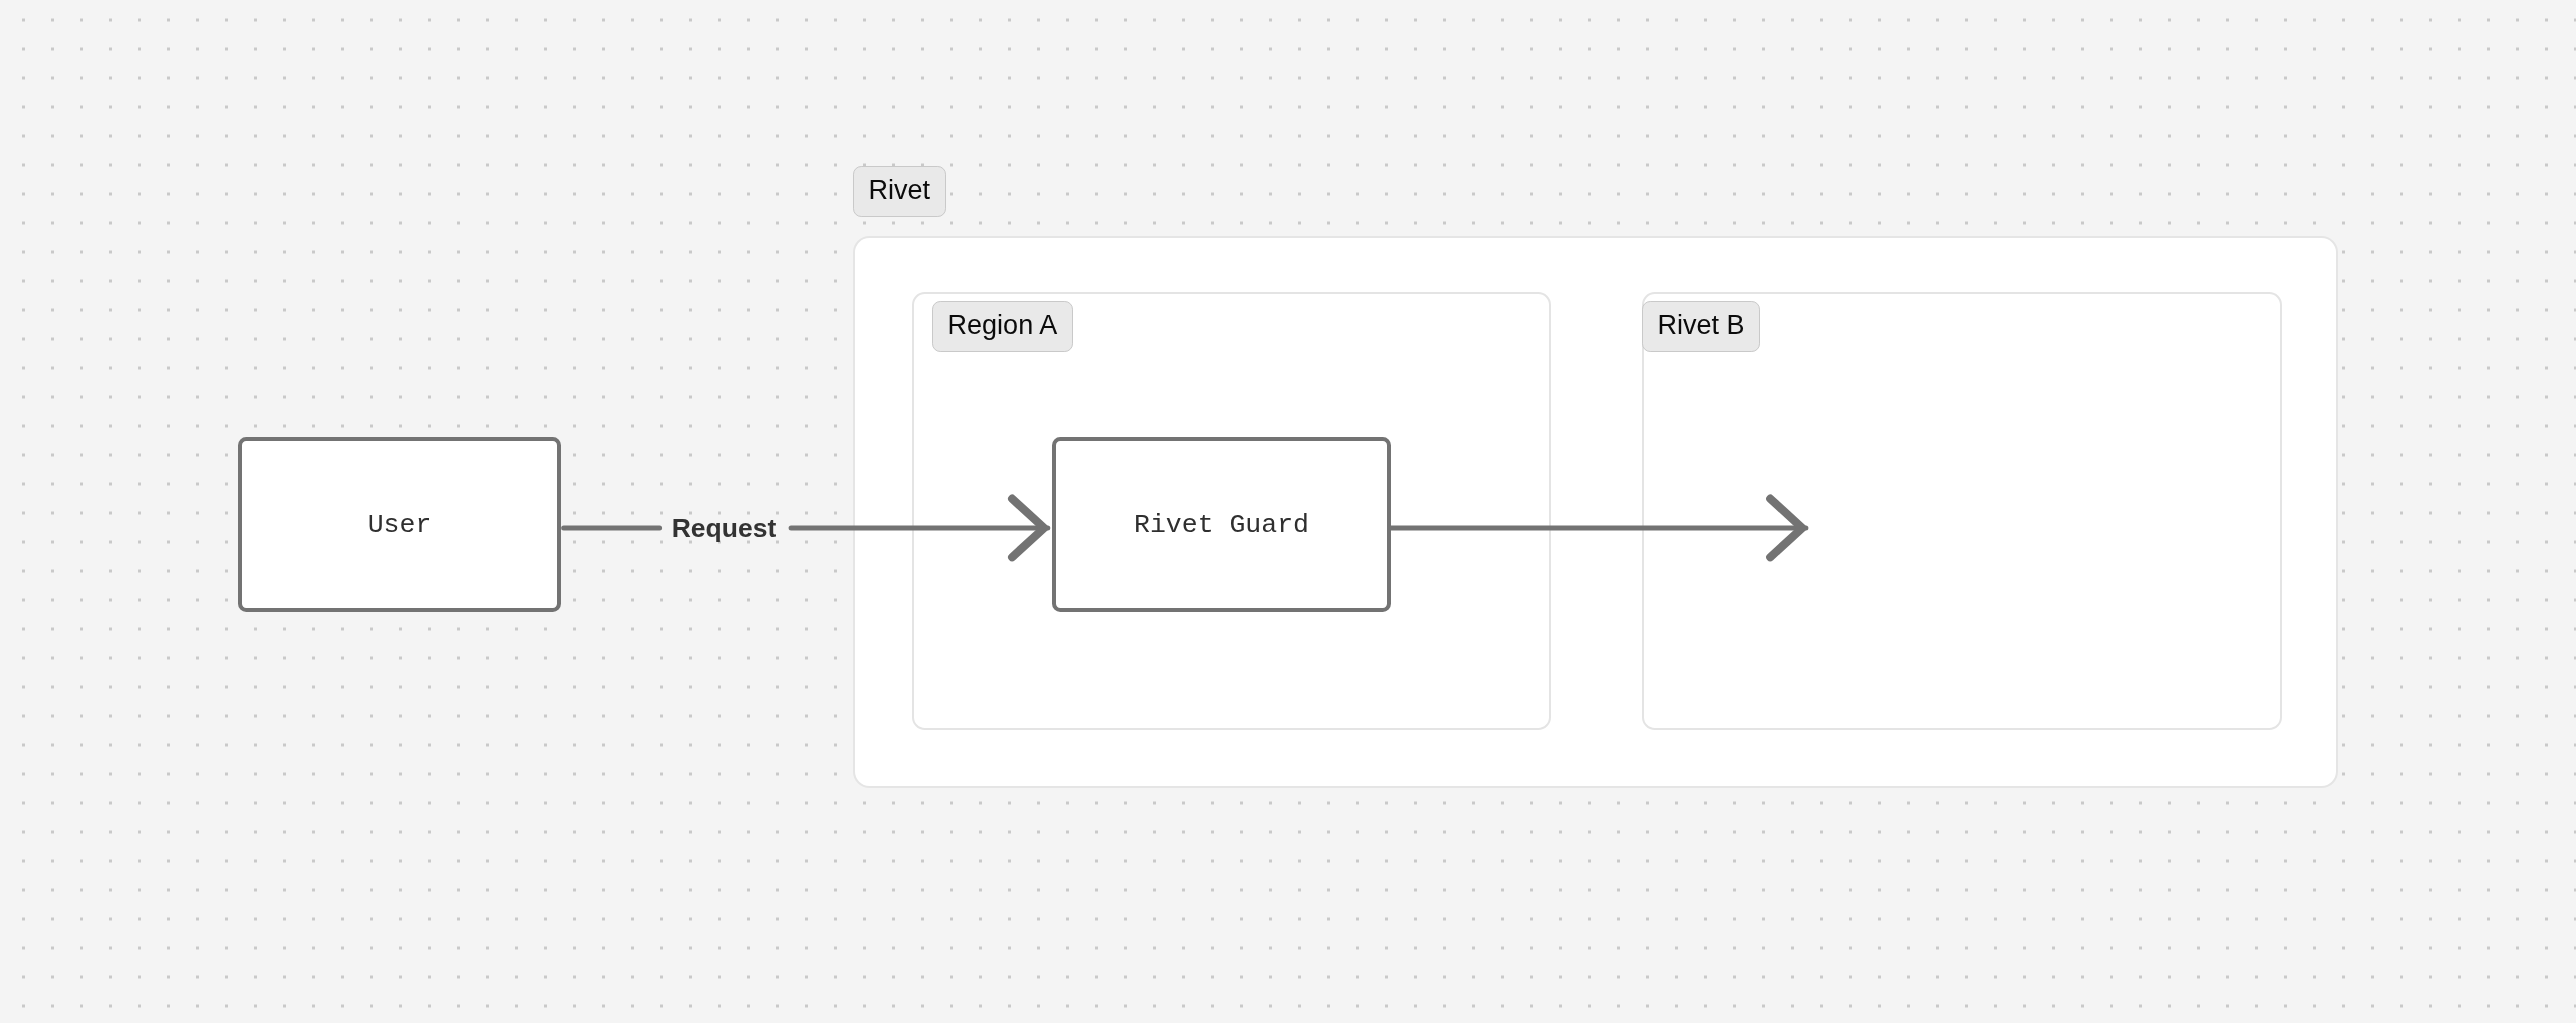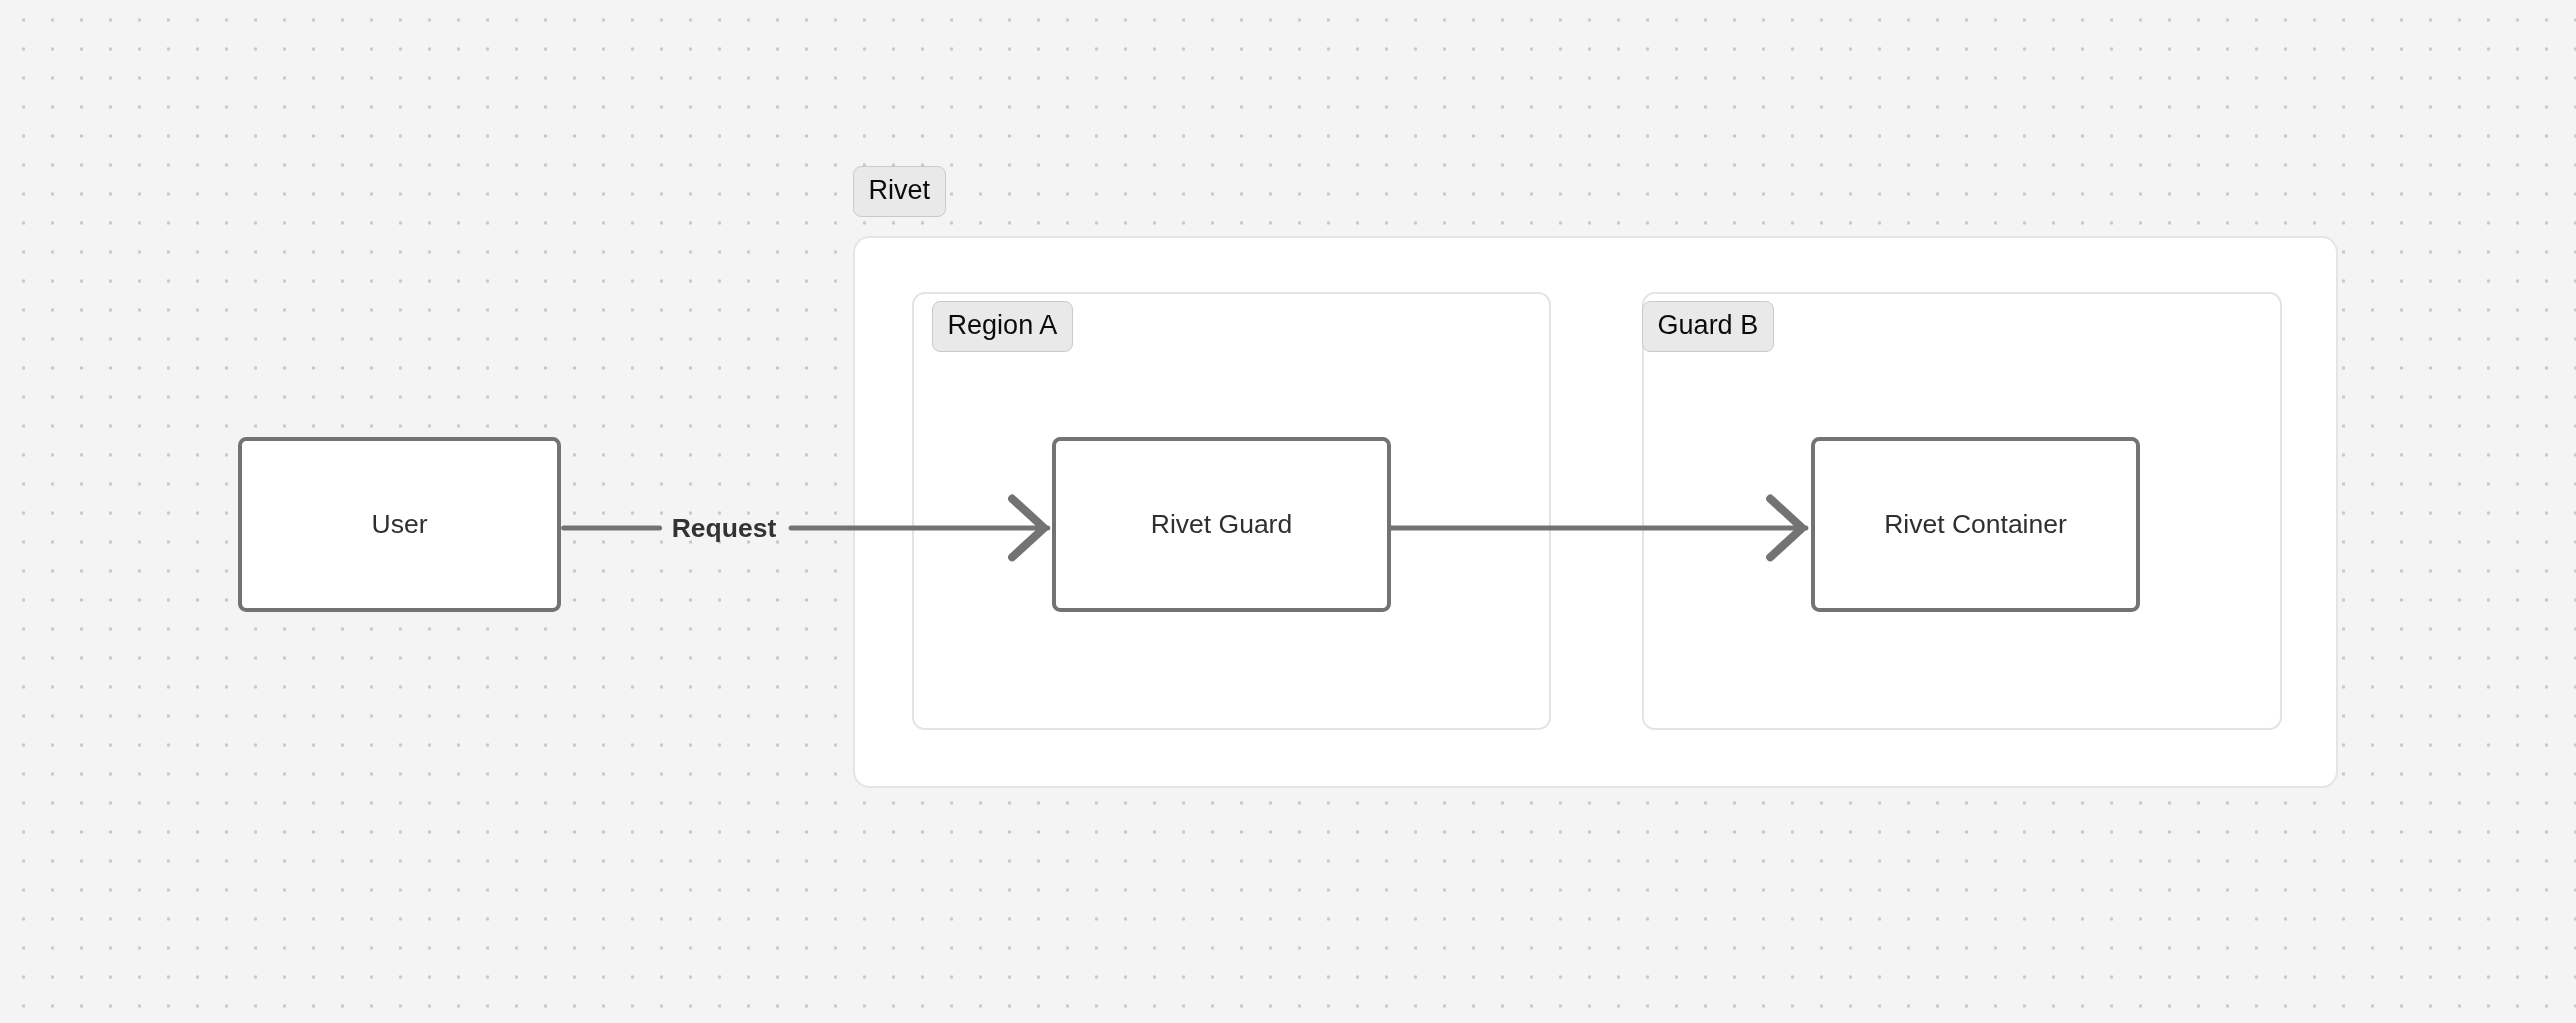--- a/index.html
+++ b/index.html
@@ -66,20 +66,21 @@
     background:#ffffff;
     border:4.1px solid #737373;
     border-radius:8.2px;
     box-sizing:border-box;
     display:flex;
     align-items:center;
     justify-content:center;
     color:#2f2f2f;
     font-size:26.5px;
     white-space:nowrap;
+    font-family:Liberation Mono, monospace;
   }
   #node-user            { left:238px;  width:323px; }
   #node-rivet-guard     { left:1052px; width:339px; }
   #node-rivet-container { left:1811px; width:329px; }
 
   
   #edges {
     position:absolute;
     left:0; top:0;
     width:2576px; height:1023px;
@@ -106,21 +107,21 @@
   <div class="cluster-outer" id="cluster-rivet"></div>
 
   <div class="cluster-inner" id="region-a"></div>
 
   <div class="cluster-inner" id="region-b"></div>
 
   <div class="cluster-badge" id="badge-rivet">Rivet</div>
 
   <div class="cluster-badge" id="badge-region-a">Region A</div>
 
-  <div class="cluster-badge" id="badge-region-b">Guard B</div>
+  <div class="cluster-badge" id="badge-region-b">Rivet B</div>
 
   <svg id="edges" width="2576" height="1023" viewBox="0 0 2820 1120" fill="none" xmlns="http://www.w3.org/2000/svg">
 
     <g>
       <path d="M 617 578 L 722 578" stroke="#737373" stroke-width="5.5" stroke-linecap="round"></path>
       <path d="M 866 578 L 1147 578" stroke="#737373" stroke-width="5.5" stroke-linecap="round"></path>
       <path d="M 1108 546 L 1143 578 L 1108 610" stroke="#737373" stroke-width="9" stroke-linecap="round" stroke-linejoin="round" fill="none"></path>
     </g>
 
     <g>
@@ -132,18 +133,15 @@
   <div class="edge-label" id="label-request">Request</div>
 
   <div class="node" id="node-user">
     <span>User</span>
   </div>
 
   <div class="node" id="node-rivet-guard">
     <span>Rivet Guard</span>
   </div>
 
-  <div class="node" id="node-rivet-container">
-    <span>Rivet Container</span>
-  </div>
 
 </div>
 
 
 </body></html>

